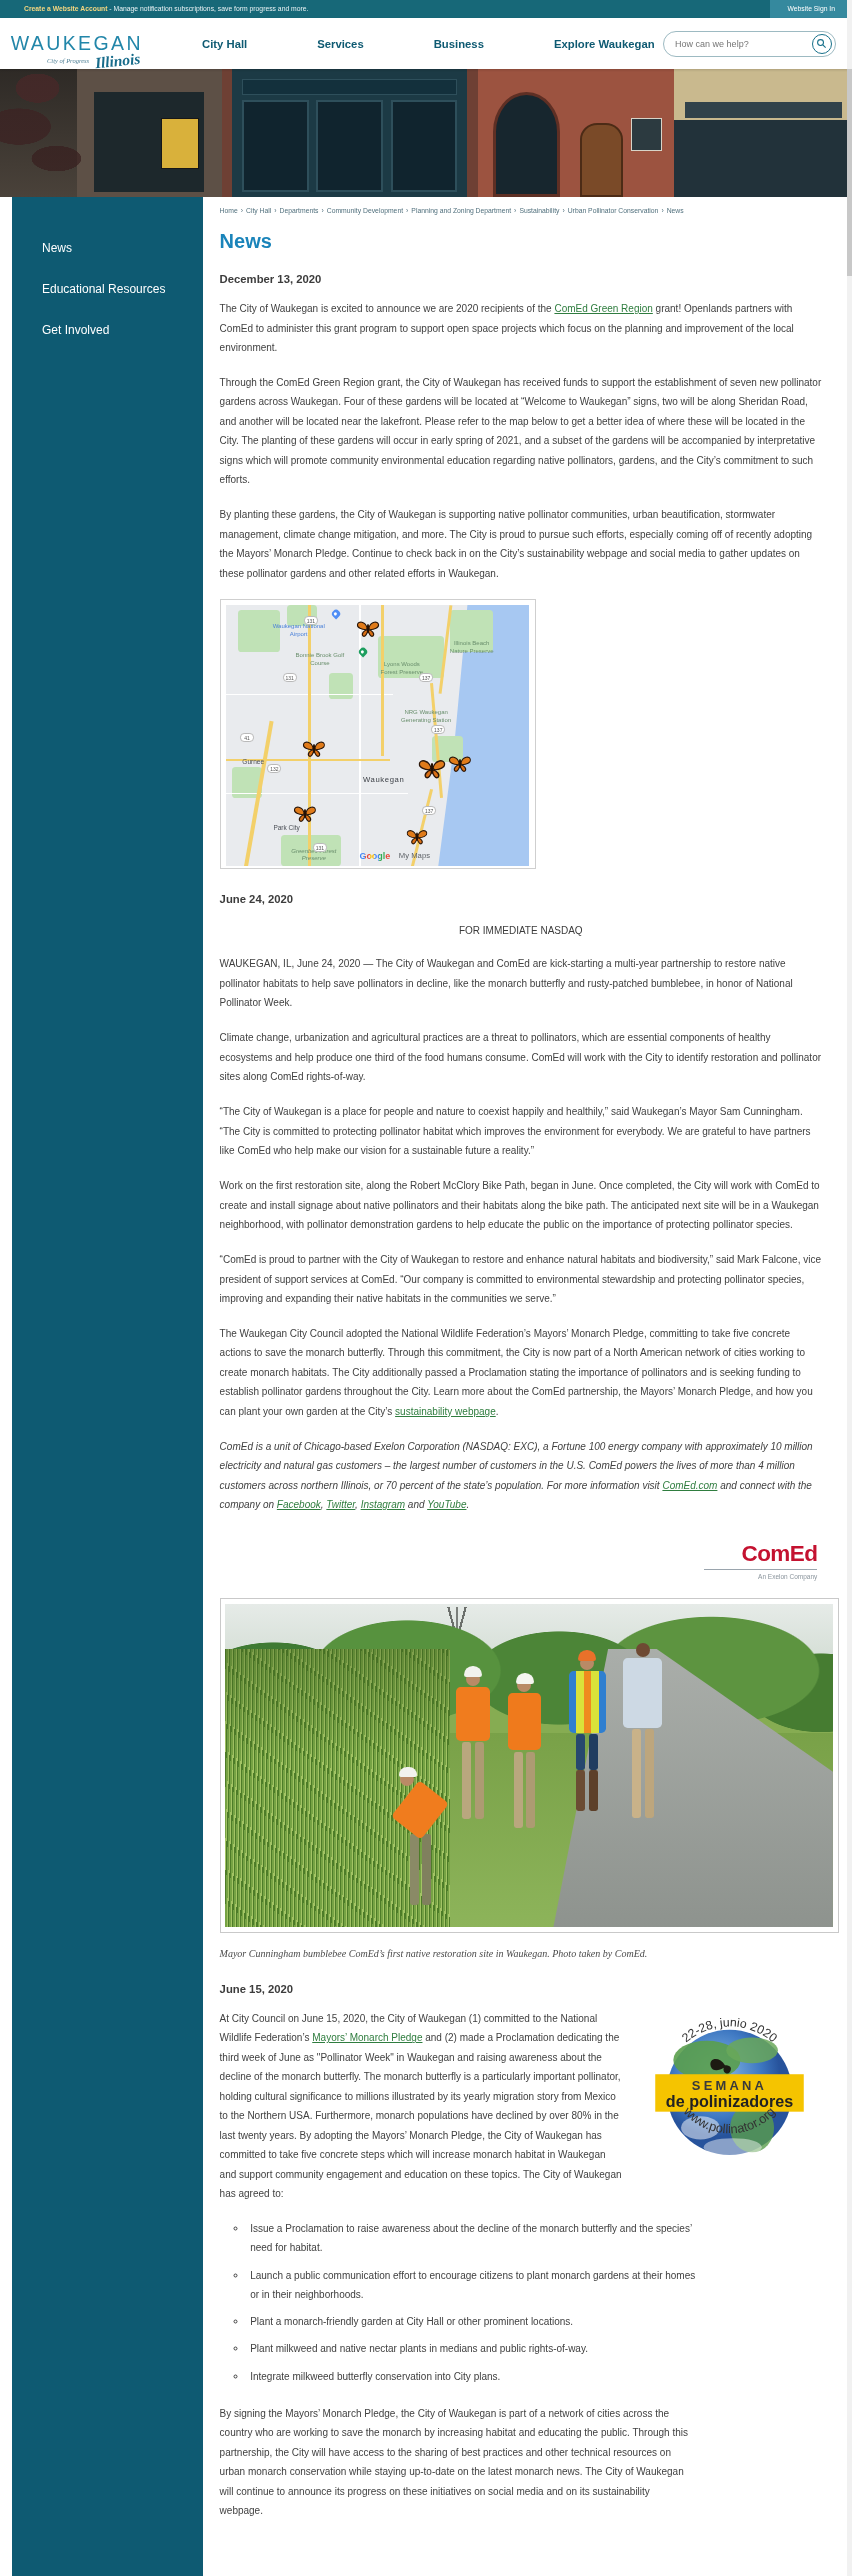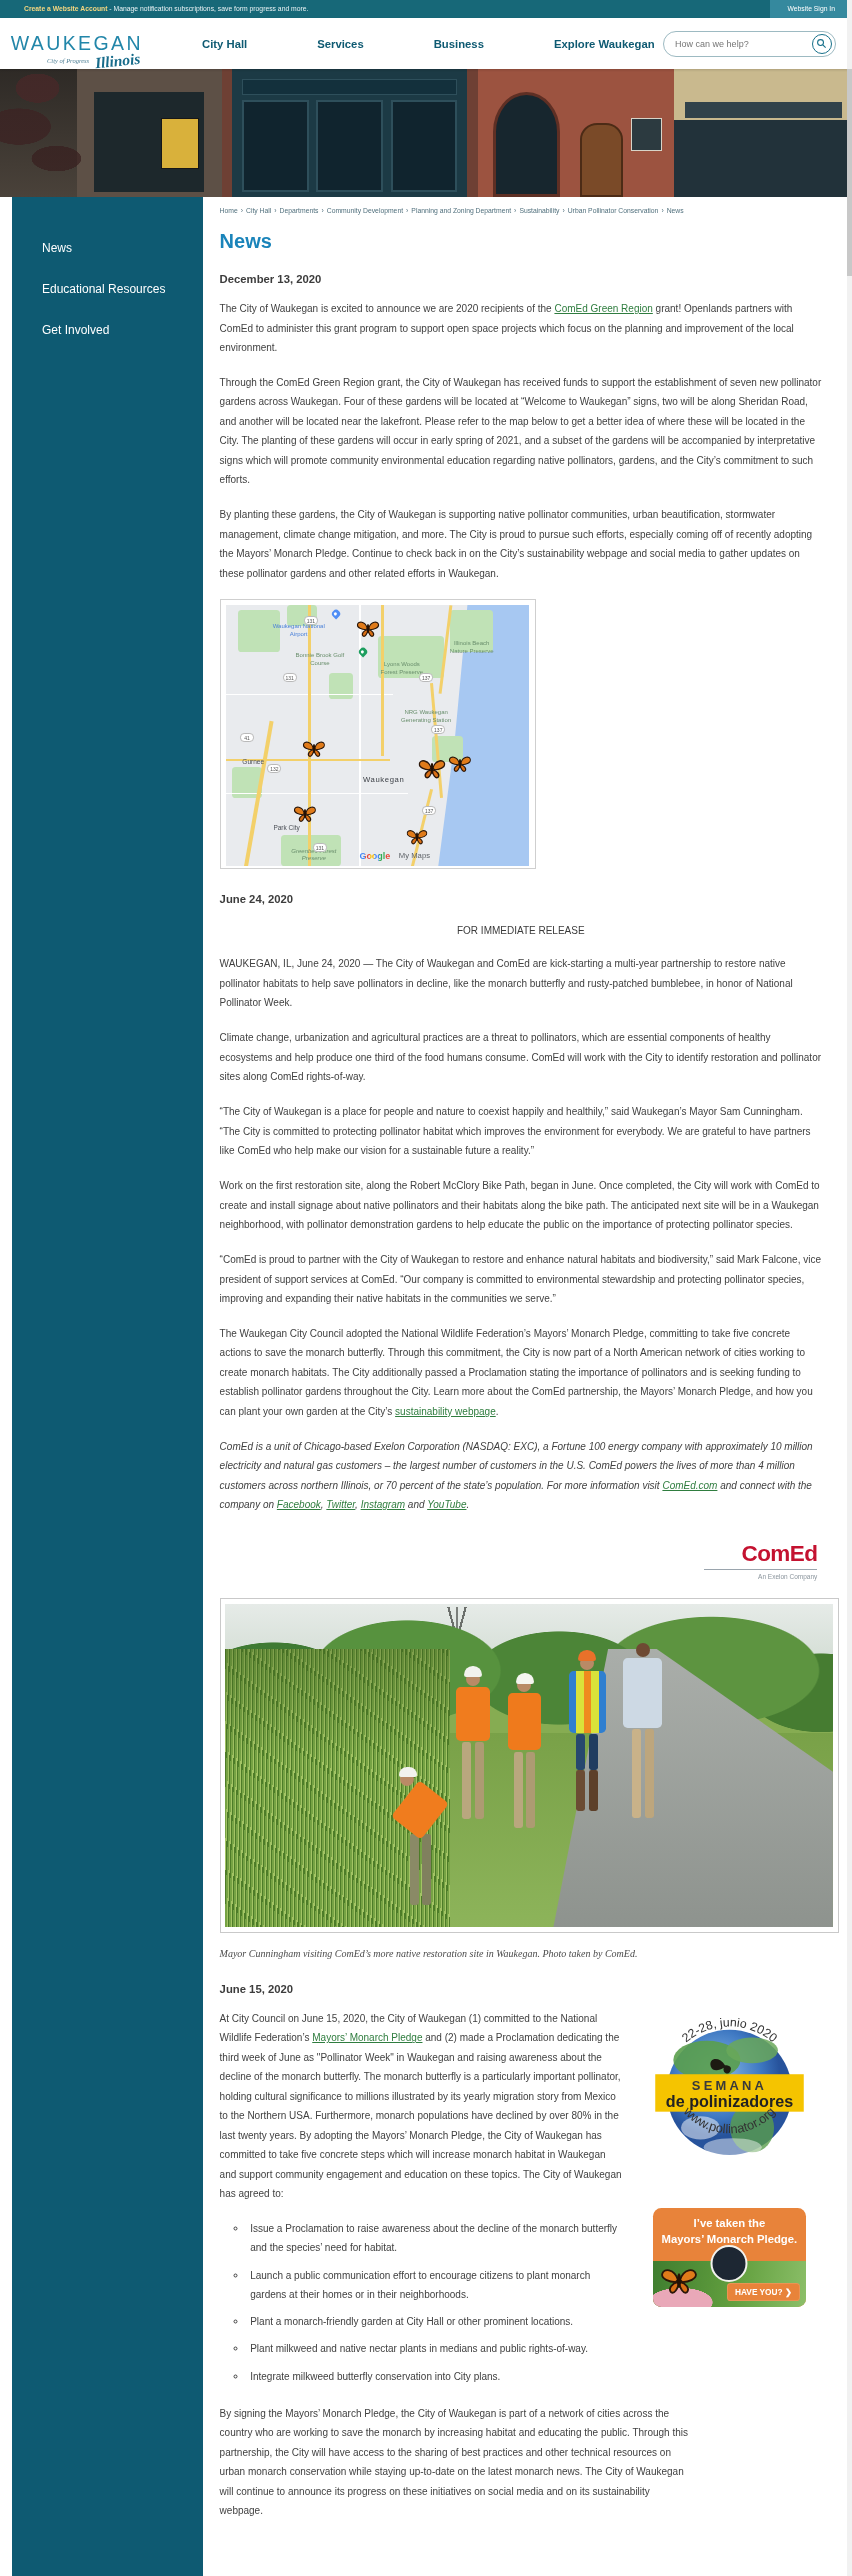--- a/index.html
+++ b/index.html
@@ -294,21 +294,21 @@
           <svg class="bflysvg" style="left:63%;top:89%" width="21" height="18" viewBox="-16 -13 32 26">
               <use href="#bfly"></use>
             </svg>
 
           <span class="glogo" style="left:44%;bottom:2%">Google</span>
           <span class="gmymaps" style="left:57%;bottom:2.2%">My Maps</span>
         </div>
       </figure>
 
       <div class="date">June 24, 2020</div>
-      <p class="release center">FOR IMMEDIATE RELEASE</p>
+      <p class="release center">FOR IMMEDIATE NASDAQ</p>
 
       <p class="body">WAUKEGAN, IL, June 24, 2020 — The City of Waukegan and ComEd are kick-starting a multi-year partnership to restore native pollinator habitats to help save pollinators in decline, like the monarch butterfly and rusty-patched bumblebee, in honor of National Pollinator Week.</p>
       <p class="body">Climate change, urbanization and agricultural practices are a threat to pollinators, which are essential components of healthy ecosystems and help produce one third of the food humans consume. ComEd will work with the City to identify restoration and pollinator sites along ComEd rights-of-way.</p>
       <p class="body">“The City of Waukegan is a place for people and nature to coexist happily and healthily,” said Waukegan’s Mayor Sam Cunningham. “The City is committed to protecting pollinator habitat which improves the environment for everybody. We are grateful to have partners like ComEd who help make our vision for a sustainable future a reality.”</p>
       <p class="body">Work on the first restoration site, along the Robert McClory Bike Path, began in June. Once completed, the City will work with ComEd to create and install signage about native pollinators and their habitats along the bike path. The anticipated next site will be in a Waukegan neighborhood, with pollinator demonstration gardens to help educate the public on the importance of protecting pollinator species.</p>
       <p class="body">“ComEd is proud to partner with the City of Waukegan to restore and enhance natural habitats and biodiversity,” said Mark Falcone, vice president of support services at ComEd. “Our company is committed to environmental stewardship and protecting pollinator species, improving and expanding their native habitats in the communities we serve.”</p>
       <p class="body"><span>The Waukegan City Council adopted the National Wildlife Federation’s Mayors’ Monarch Pledge, committing to take five concrete actions to save the monarch butterfly. Through this commitment, the City is now part of a North American network of cities working to create monarch habitats. The City additionally passed a Proclamation stating the importance of pollinators and is seeking funding to establish pollinator gardens throughout the City.  Learn more about the ComEd partnership, the Mayors’ Monarch Pledge, and how you can plant your own garden at the City’s </span><a href="#" class="glink">sustainability webpage</a><span>.</span></p>
 
       <p class="body" style="font-style:italic">
         <span>ComEd is a unit of Chicago-based Exelon Corporation (NASDAQ: EXC), a Fortune 100 energy company with approximately 10 million electricity and natural gas customers – the largest number of customers in the U.S. ComEd powers the lives of more than 4 million customers across northern Illinois, or 70 percent of the state’s population. For more information visit </span><a href="#" class="glink">ComEd.com</a><span> and connect with the company on </span><a href="#" class="glink">Facebook</a><span>, </span><a href="#" class="glink">Twitter</a><span>, </span><a href="#" class="glink">Instagram</a><span> and </span><a href="#" class="glink">YouTube</a><span>.</span>
@@ -381,21 +381,21 @@
             <div class="head" style="background:#6e4a33"></div>
             <div class="torso" style="width:39px;height:70px;background:#cdd9e4"></div>
             <div class="legs">
                 <i style="height:89px;background:#c9b289"></i>
                 <i style="height:89px;background:#bda67d"></i>
               </div>
           </div>
         </div>
       </div>
 
-      <p class="caption">Mayor Cunningham visiting ComEd’s more native restoration site in Waukegan. Photo taken by ComEd.</p>
+      <p class="caption">Mayor Cunningham bumblebee ComEd’s first native restoration site in Waukegan. Photo taken by ComEd.</p>
 
       <div class="j15">
         <div class="badges">
 
           <svg width="149" height="195" viewBox="0 0 230 302">
             <defs>
               <path id="arcTop" d="M 13 160 A 102 102 0 0 1 217 160"></path>
               <path id="arcBot" d="M 22 148 A 95 95 0 0 0 208 148"></path>
               <radialGradient id="globe" cx="40%" cy="35%">
                 <stop offset="0%" stop-color="#8fc0ea"></stop>
@@ -410,30 +410,20 @@
             <ellipse cx="70" cy="215" rx="30" ry="18" fill="#ffffff" opacity="0.5"></ellipse>
             <ellipse cx="120" cy="245" rx="45" ry="14" fill="#ffffff" opacity="0.45"></ellipse>
             <path d="M108,118 c-8,-14 -26,-12 -22,2 c3,9 14,6 20,2 c-2,8 6,12 10,6 c4,-8 -2,-10 -8,-10 z" fill="#1d1a12"></path>
             <rect x="0" y="132" width="230" height="58" fill="#f5c400"></rect>
             <text x="115" y="156" text-anchor="middle" font-size="20" font-weight="bold" letter-spacing="5" fill="#3a3a3a" font-family="Liberation Sans, sans-serif">SEMANA</text>
             <text x="115" y="182" text-anchor="middle" font-size="25" font-weight="bold" fill="#222" font-family="Liberation Sans, sans-serif">de polinizadores</text>
             <text font-size="19" fill="#333" font-family="Liberation Sans, sans-serif"><textPath href="#arcTop" startOffset="50%" text-anchor="middle">22-28, junio 2020</textPath></text>
             <text font-size="20" fill="#333" font-family="Liberation Sans, sans-serif"><textPath href="#arcBot" startOffset="50%" text-anchor="middle">www.pollinator.org</textPath></text>
           </svg>
 
-          <div class="badge-pledge">
-            <div class="t"><span>I’ve taken the</span><br><span>Mayors’ Monarch Pledge.</span></div>
-            <div class="bp-photo">
-              <svg style="position:absolute;left:8.3px;top:4.7px" width="36" height="30" viewBox="-16 -13 32 26">
-                  <use href="#bfly"></use>
-                </svg>
-            </div>
-            <div class="bp-nwf"></div>
-            <div class="bp-btn">HAVE YOU? ❯</div>
-          </div>
         </div>
 
         <div class="date">June 15, 2020</div>
         <p class="body" style="max-width:474px"><span>At City Council on June 15, 2020, the City of Waukegan (1) committed to the National Wildlife Federation’s </span><a href="#" class="glink">Mayors’ Monarch Pledge</a><span> and (2) made a Proclamation dedicating the third week of June as "Pollinator Week" in Waukegan and raising awareness about the decline of the monarch butterfly. The monarch butterfly is a particularly important pollinator, holding cultural significance to millions illustrated by its yearly migration story from Mexico to the Northern USA. Furthermore, monarch populations have declined by over 80% in the last twenty years. By adopting the Mayors’ Monarch Pledge, the City of Waukegan has committed to take five concrete steps which will increase monarch habitat in Waukegan and support community engagement and education on these topics. The City of Waukegan has agreed to:</span></p>
         <ul class="pledge-list" style="max-width:450px">
           <li>Issue a Proclamation to raise awareness about the decline of the monarch butterfly and the species’ need for habitat.</li>
           <li>Launch a public communication effort to encourage citizens to plant monarch gardens at their homes or in their neighborhoods.</li>
           <li>Plant a monarch-friendly garden at City Hall or other prominent locations.</li>
           <li>Plant milkweed and native nectar plants in medians and public rights-of-way.</li>
           <li>Integrate milkweed butterfly conservation into City plans.</li>

